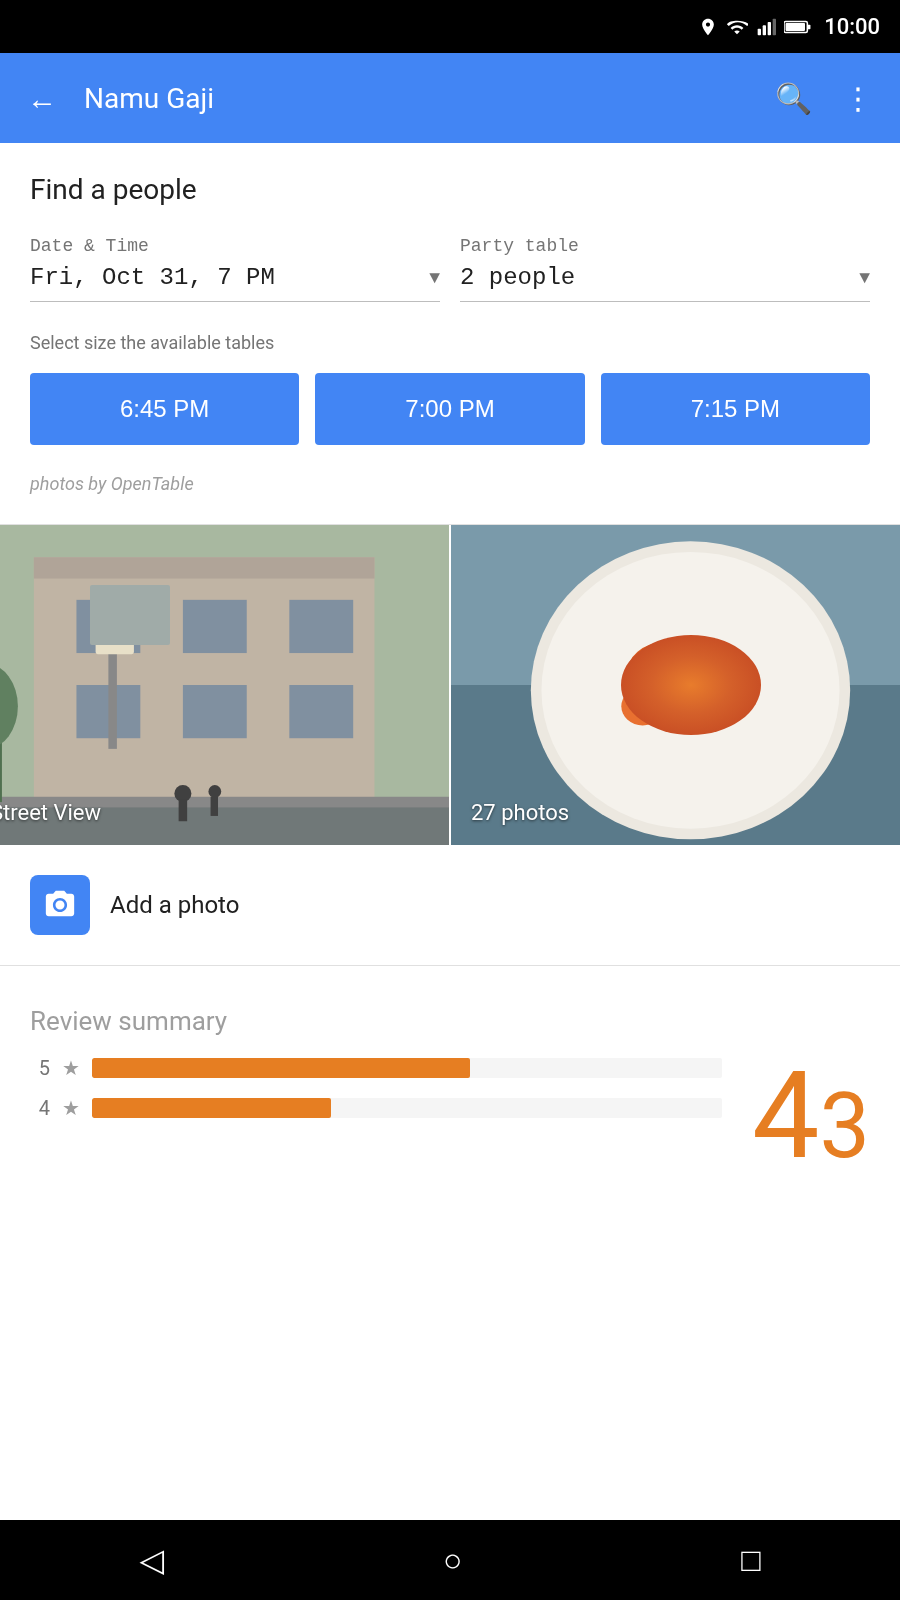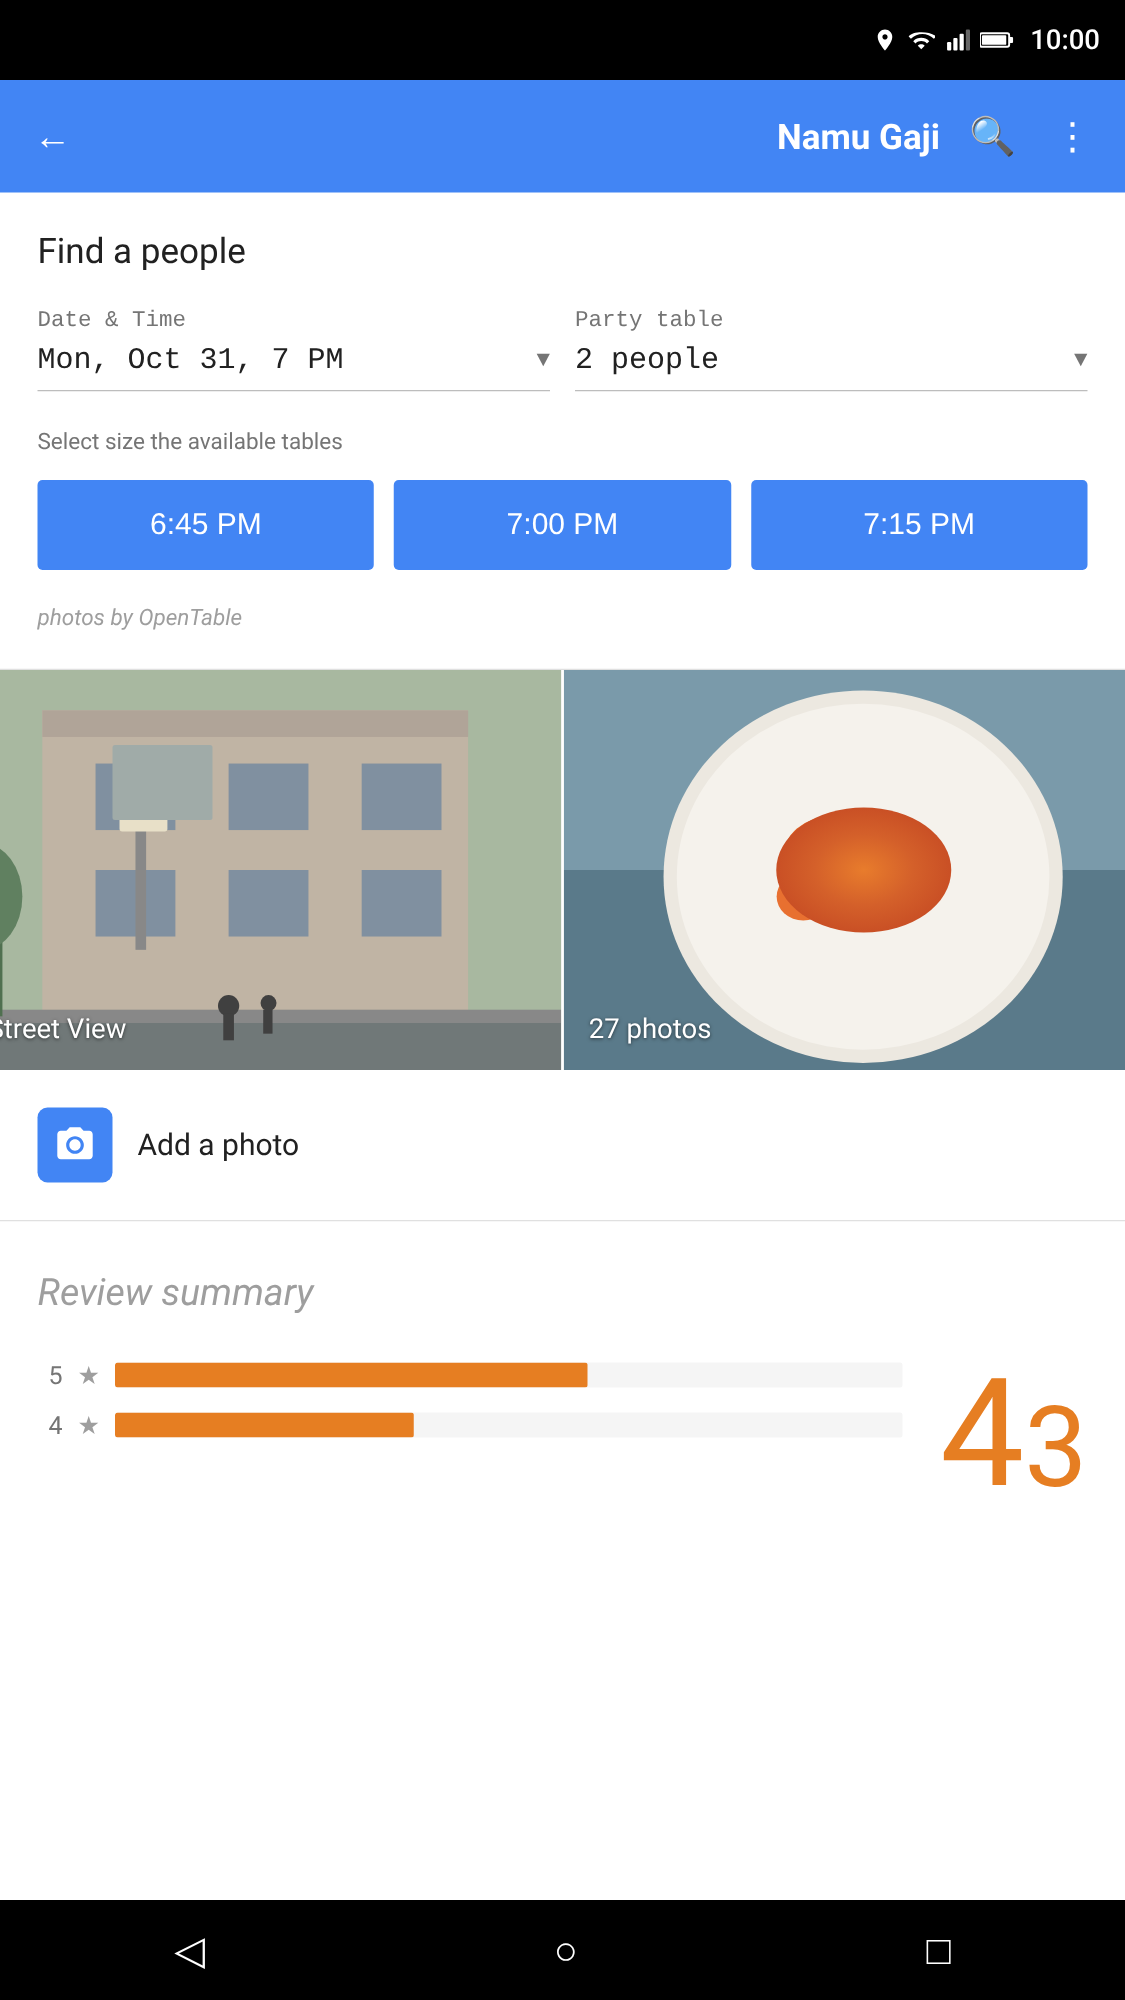--- a/index.html
+++ b/index.html
@@ -7,21 +7,21 @@
       width: 900px;
       min-height: 1600px;
       font-family: 'Roboto', Arial, sans-serif;
       background: #fff;
       overflow-x: hidden;
     }
 
     
     .status-bar {
       background: #000;
-      height: 64px;
+      height: 53px;
       display: flex;
       align-items: center;
       justify-content: flex-end;
       padding: 0 20px;
       gap: 12px;
     }
     .status-icons {
       display: flex;
       align-items: center;
       gap: 8px;
@@ -39,23 +39,23 @@
       background: #4285f4;
       height: 90px;
       display: flex;
       align-items: center;
       padding: 0 20px;
       gap: 20px;
     }
     .app-bar-title {
       color: #fff;
       font-size: 28px;
-      font-weight: 700;
+      font-weight: 400;
       flex: 1;
-      text-align: right;
+      text-align: left;
     }
     .app-bar-icon {
       color: #fff;
       font-size: 30px;
       cursor: pointer;
       width: 44px;
       text-align: center;
     }
 
     
@@ -241,24 +241,23 @@
       border: none;
       border-top: 1px solid #e0e0e0;
       margin: 0;
     }
 
     
     .review-section {
       padding: 40px 30px 0 30px;
     }
     .review-title {
-      font-size: 30px;
+      font-size: 26px;
       color: #9e9e9e;
-      margin-bottom: 36px;
-      font-style: italic;
+      margin-bottom: 20px;
     }
 
     .rating-bars {
       display: flex;
       align-items: flex-start;
       gap: 30px;
     }
     .bars-column {
       flex: 1;
     }
@@ -365,21 +364,21 @@
   <span class="app-bar-icon">⋮</span>
 </div>
 
 <div class="content">
   <div class="section-title">Find a people</div>
 
   <div class="selectors-row">
     <div class="selector-group">
       <div class="selector-label">Date &amp; Time</div>
       <div class="selector-dropdown">
-        <span class="selector-value">Mon, Oct 31, 7 PM</span>
+        <span class="selector-value">Fri, Oct 31, 7 PM</span>
         <span class="dropdown-arrow">▼</span>
       </div>
     </div>
     <div class="selector-group">
       <div class="selector-label">Party table</div>
       <div class="selector-dropdown">
         <span class="selector-value">2 people</span>
         <span class="dropdown-arrow">▼</span>
       </div>
     </div>

